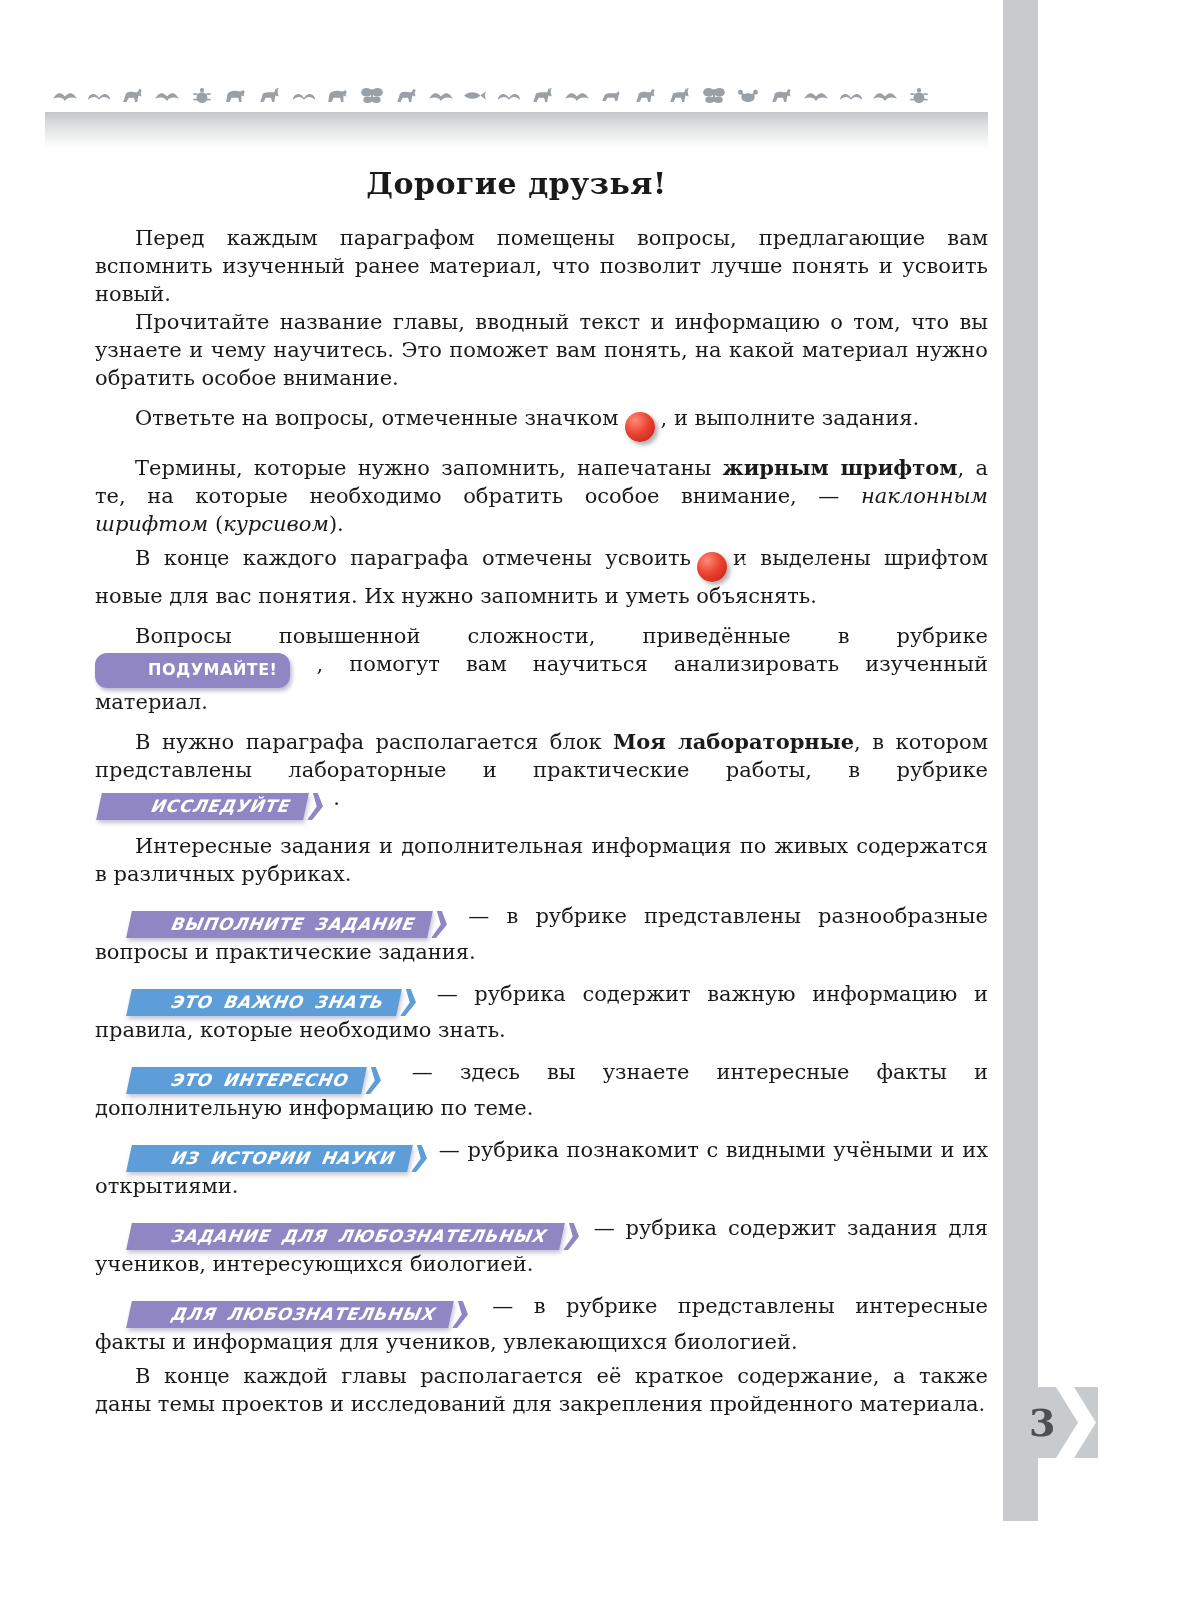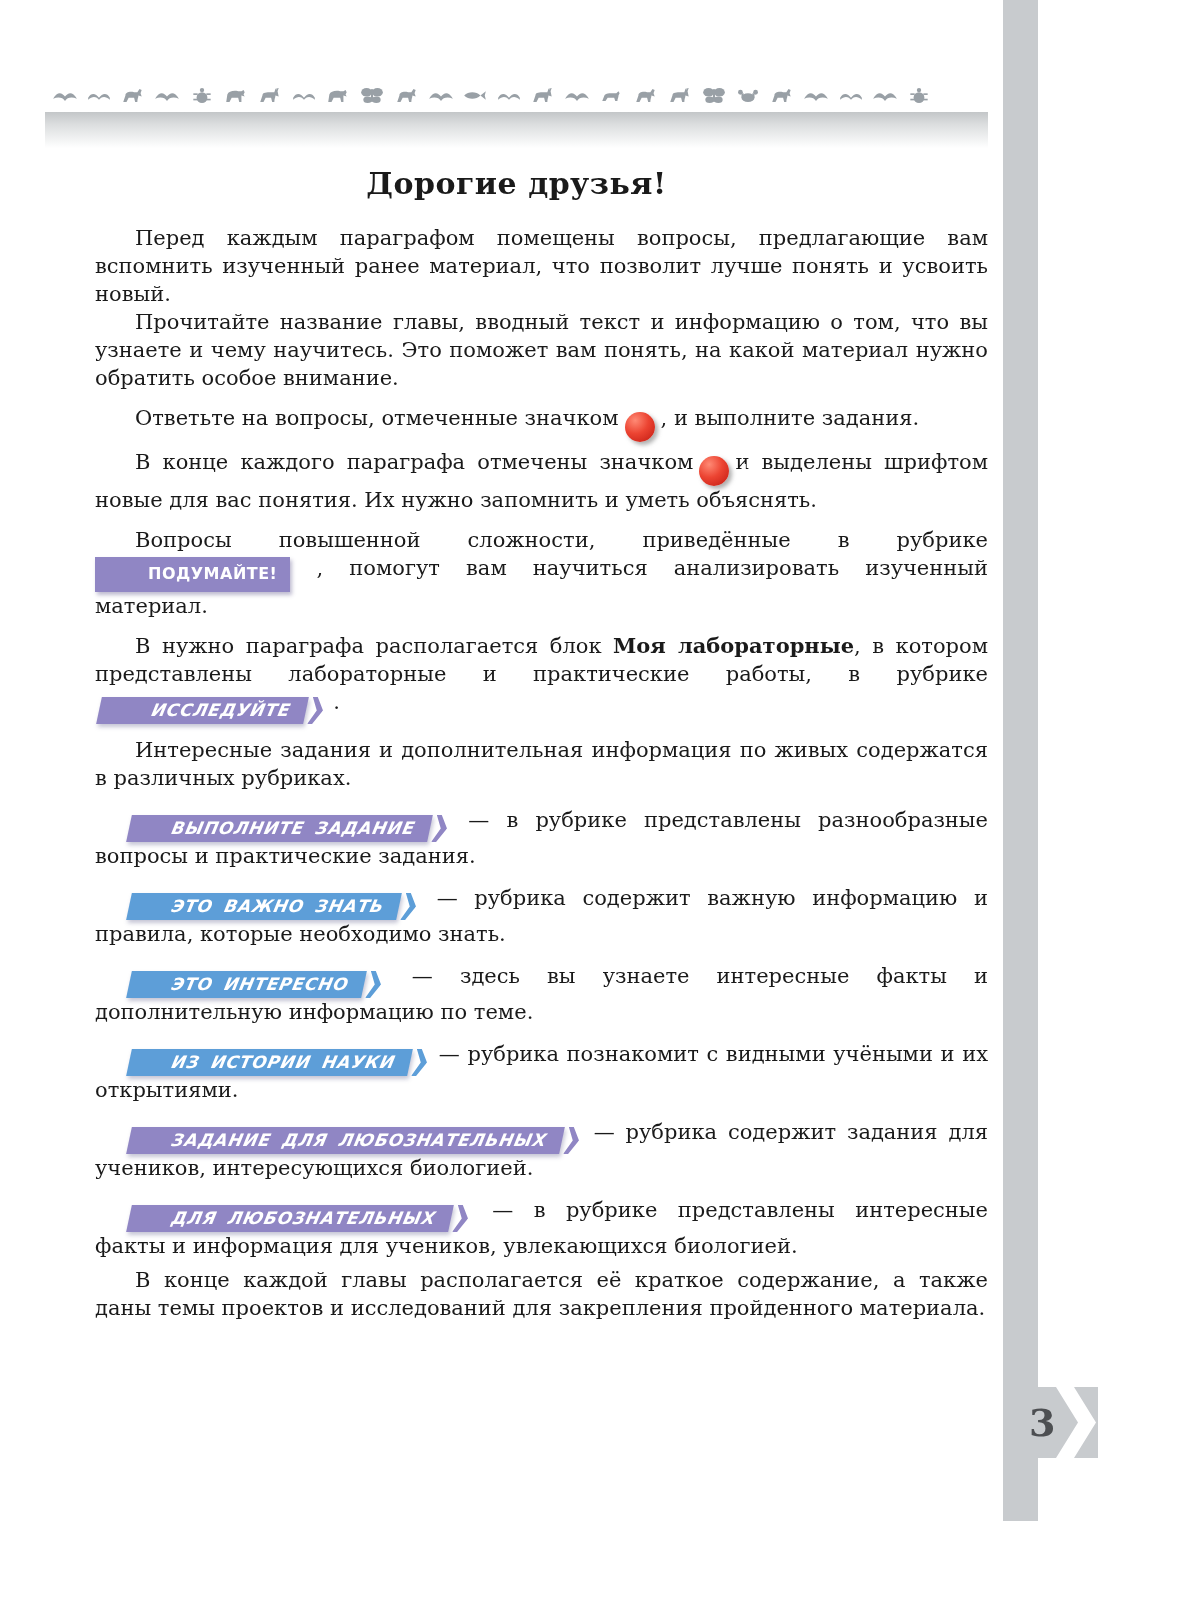--- a/index.html
+++ b/index.html
@@ -53,21 +53,21 @@
   }
   .circle-icon::after{
     content:"";position:absolute;left:3px;bottom:-3px;width:8px;height:8px;
     background:#c01810;border-radius:1px;transform:rotate(18deg) skewX(12deg);
     z-index:-1;
   }
 
   
   .badge{white-space:nowrap;}
   .badge.round{
-    display:inline-block;border-radius:0;padding:3px 13px 4px;
+    display:inline-block;border-radius:12px;padding:3px 13px 4px;
     font-family:"DejaVu Sans", sans-serif;font-weight:bold;font-size:16px;
     color:#fff;letter-spacing:.5px;vertical-align:-4px;
     box-shadow:2px 3px 4px rgba(110,105,150,.45);
   }
   .badge.flag{display:inline-flex;align-items:stretch;gap:4px;vertical-align:-7px;margin:0 4px;}
   .flag-body{
     display:inline-block;padding:3px 15px 4px 13px;
     font-family:"DejaVu Sans", sans-serif;font-weight:bold;font-style:italic;font-size:17px;
     letter-spacing:.8px;word-spacing:5px;color:#fff;line-height:20px;
     transform:skewX(-12deg);
@@ -208,21 +208,22 @@
     </div>
 
   <div class="grad-bar"></div>
 
   <h1 class="title">Дорогие друзья!</h1>
 
   <div class="content">
       <p><span>Перед каждым параграфом помещены вопросы, предлагающие вам вспомнить изученный ранее материал, что позволит лучше понять и усвоить новый.</span></p>
       <p><span>Прочитайте название главы, вводный текст и информацию о том, что вы узнаете и чему научитесь. Это поможет вам понять, на какой материал нужно обратить особое внимание.</span></p>
       <p class="gap"><span>Ответьте на вопросы, отмеченные значком</span><span class="circle-icon question">?</span><span>, и выполните задания.</span></p>
-      <p class="gap-sm"><span>В конце каждого параграфа отмечены значком</span><span class="circle-icon exclamation">!</span><span>и выделены шрифтом новые для вас понятия. Их нужно запомнить и уметь объяснять.</span></p>
+      <p class="gap"><span>Термины, которые нужно запомнить, напечатаны </span><span class="b">жирным шрифтом</span><span>, а те, на которые необходимо обратить особое внимание, — </span><span class="i">наклонным шрифтом</span><span> (</span><span class="i">курсивом</span><span>).</span></p>
+      <p class="gap-sm"><span>В конце каждого параграфа отмечены усвоить</span><span class="circle-icon exclamation">!</span><span>и выделены шрифтом новые для вас понятия. Их нужно запомнить и уметь объяснять.</span></p>
       <p class="gap"><span>Вопросы повышенной сложности, приведённые в рубрике </span><span class="badge round purple">ПОДУМАЙТЕ!</span><span> , помогут вам научиться анализировать изученный материал.</span></p>
       <p class="gap"><span>В нужно параграфа располагается блок </span><span class="b">Моя лабораторные</span><span>, в котором представлены лабораторные и практические работы, в рубрике </span><span class="badge flag purple">
           <span class="flag-body">ИССЛЕДУЙТЕ</span>
           <span class="flag-tip"></span>
         </span><span> .</span></p>
       <p class="gap"><span>Интересные задания и дополнительная информация по живых содержатся в различных рубриках.</span></p>
       <p class="gap-lg badge-par"><span class="badge flag purple">
           <span class="flag-body">ВЫПОЛНИТЕ ЗАДАНИЕ</span>
           <span class="flag-tip"></span>
         </span><span> — в рубрике представлены разнообразные вопросы и практические задания.</span></p>

